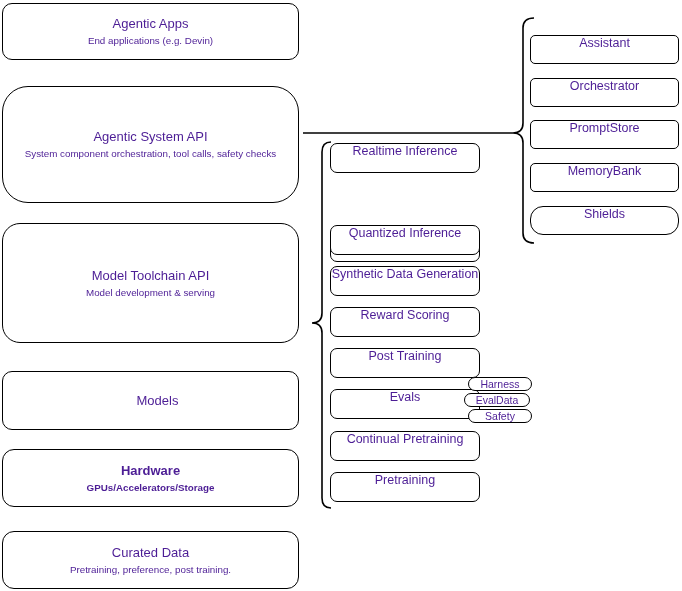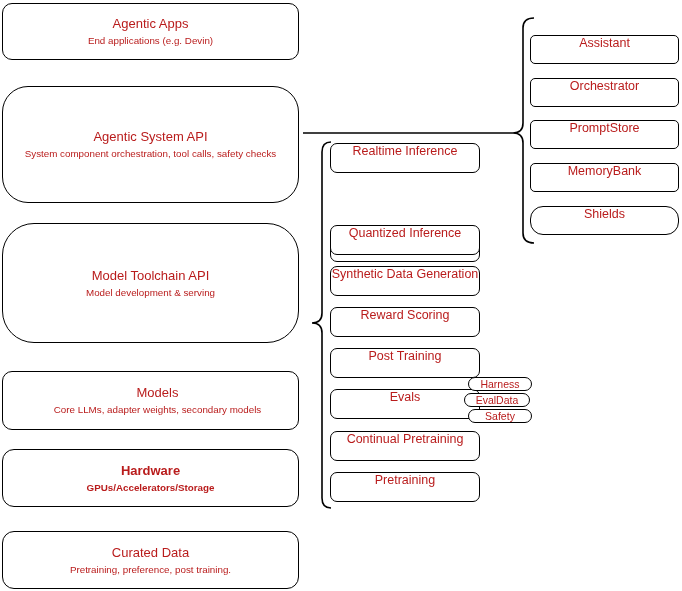--- a/index.html
+++ b/index.html
@@ -1,18 +1,18 @@
 <!DOCTYPE html>
 <html><head>
 <meta charset="utf-8">
 <style>
   html,body{margin:0;padding:0;background:#fff;}
   #canvas{
     position:relative;width:682px;height:591px;background:#ffffff;
-    font-family:"Liberation Sans",sans-serif;color:#b91c1c;overflow:hidden;
+    font-family:"Liberation Sans",sans-serif;color:#4c1d95;overflow:hidden;
   }
   .box{
     position:absolute;box-sizing:border-box;background:#ffffff;
     border:1.3px solid #000;display:flex;flex-direction:column;
     align-items:center;justify-content:center;text-align:center;
   }
   .box .title{font-size:13px;line-height:16px;}
   .box .subtitle{font-size:9.8px;line-height:13px;margin-top:2px;}
   .mnode,.rnode{
     position:absolute;box-sizing:border-box;background:#ffffff;
@@ -40,28 +40,27 @@
   <div class="box" style="left:2px;top:3px;width:297px;height:57px;border-radius:10px;">
     <div class="title">Agentic Apps</div>
     <div class="subtitle">End applications (e.g. Devin)</div>
   </div>
 
   <div class="box" style="left:2px;top:86px;width:297px;height:117px;border-radius:26px;">
     <div class="title">Agentic System API</div>
     <div class="subtitle">System component orchestration, tool calls, safety checks</div>
   </div>
 
-  <div class="box" style="left:2px;top:223px;width:297px;height:120px;border-radius:32px;">
+  <div class="box" style="left:2px;top:223px;width:297px;height:120px;border-radius:18px;">
     <div class="title">Model Toolchain API</div>
     <div class="subtitle">Model development &amp; serving</div>
   </div>
 
   <div class="box" style="left:2px;top:371px;width:297px;height:59px;border-radius:10px;padding-left:14px;">
     <div class="title">Models</div>
-    <div class="subtitle">Core LLMs, adapter weights, secondary models</div>
   </div>
 
   <div class="box" style="left:2px;top:449px;width:297px;height:58px;border-radius:12px;font-weight:bold;">
     <div class="title">Hardware</div>
     <div class="subtitle">GPUs/Accelerators/Storage</div>
   </div>
 
   <div class="box" style="left:2px;top:531px;width:297px;height:58px;border-radius:12px;">
     <div class="title">Curated Data</div>
     <div class="subtitle">Pretraining, preference, post training.</div>

